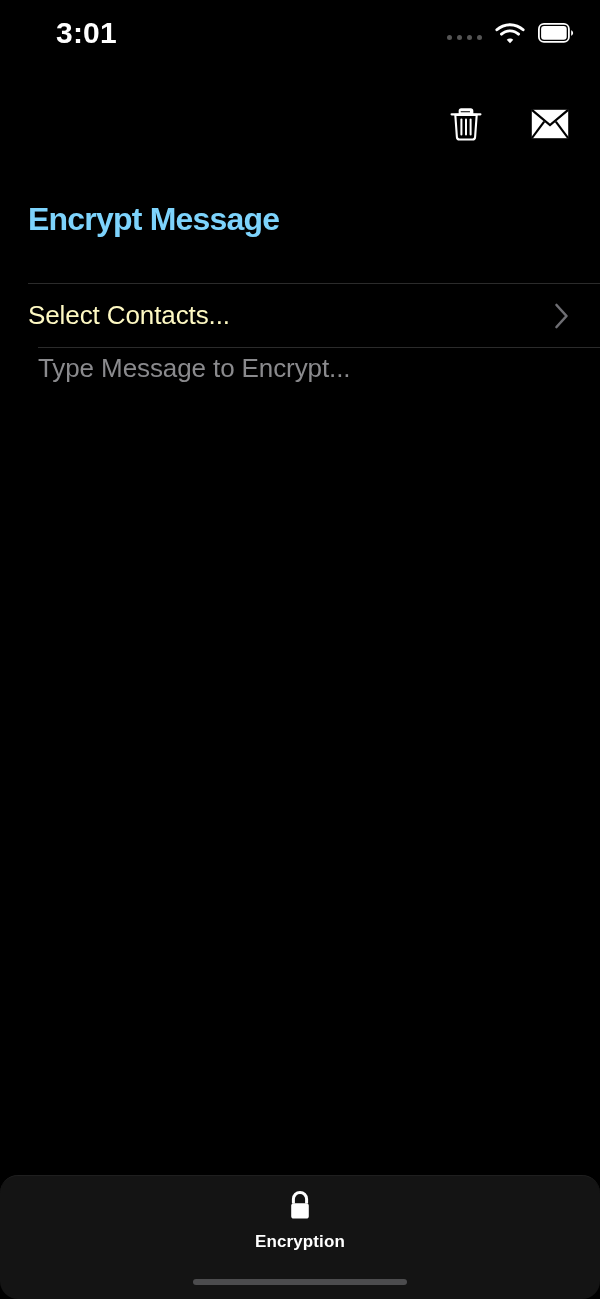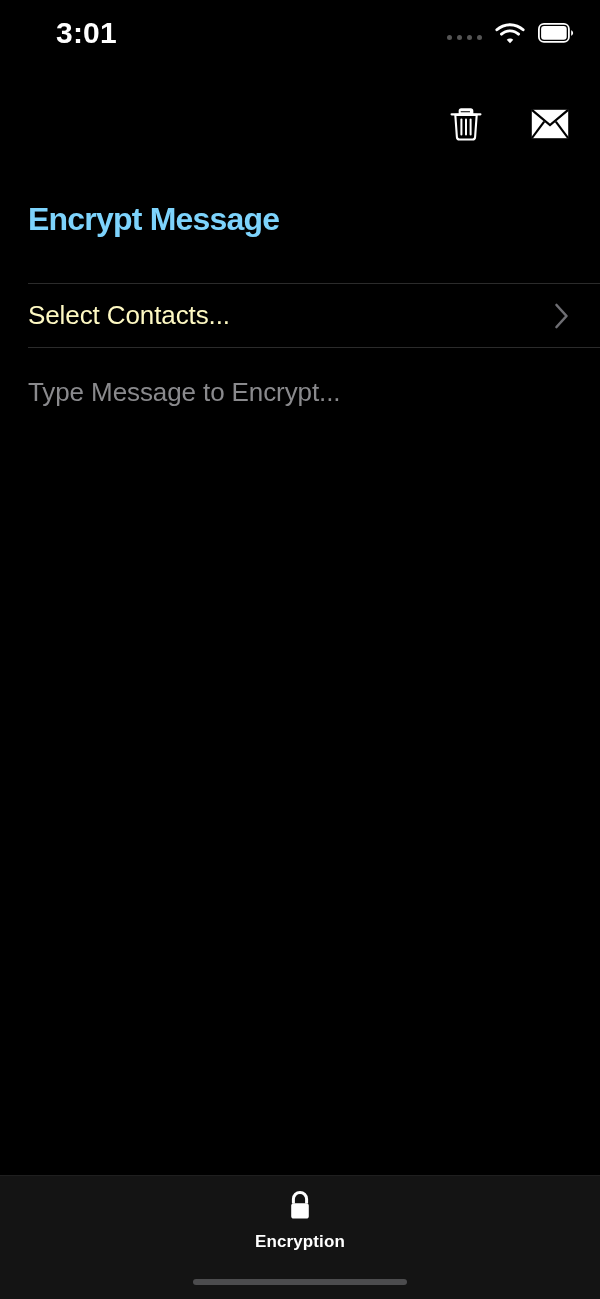--- a/index.html
+++ b/index.html
@@ -121,23 +121,24 @@
     letter-spacing: -0.1px;
     flex: 1;
   }
   .chevron {
     display: block;
     margin-right: 2px;
   }
   .editor-wrap {
     border-top: 1px solid #2b2b2b;
     flex: 1 1 auto;
-    padding-top: 29px;
+    padding-top: 5px;
     padding-right: 28px;
     box-sizing: border-box;
+    margin-left: 10px;
   }
   .editor-placeholder {
     font-size: 26px;
     color: #8a8a8d;
     font-weight: 400;
     letter-spacing: -0.1px;
     cursor: text;
   }
   .body-area {
     flex: 1 1 auto;
@@ -149,20 +150,21 @@
 
   
   .tab-bar {
     flex: 0 0 124px;
     height: 124px;
     background: #141414;
     border-top: 1px solid #1f1f1f;
     position: relative;
     display: flex;
     box-sizing: border-box;
+    border-radius: 18px;
   }
   .tab {
     flex: 1 1 0;
     display: flex;
     flex-direction: column;
     align-items: center;
     justify-content: flex-start;
     padding-top: 12px;
     cursor: pointer;
   }

